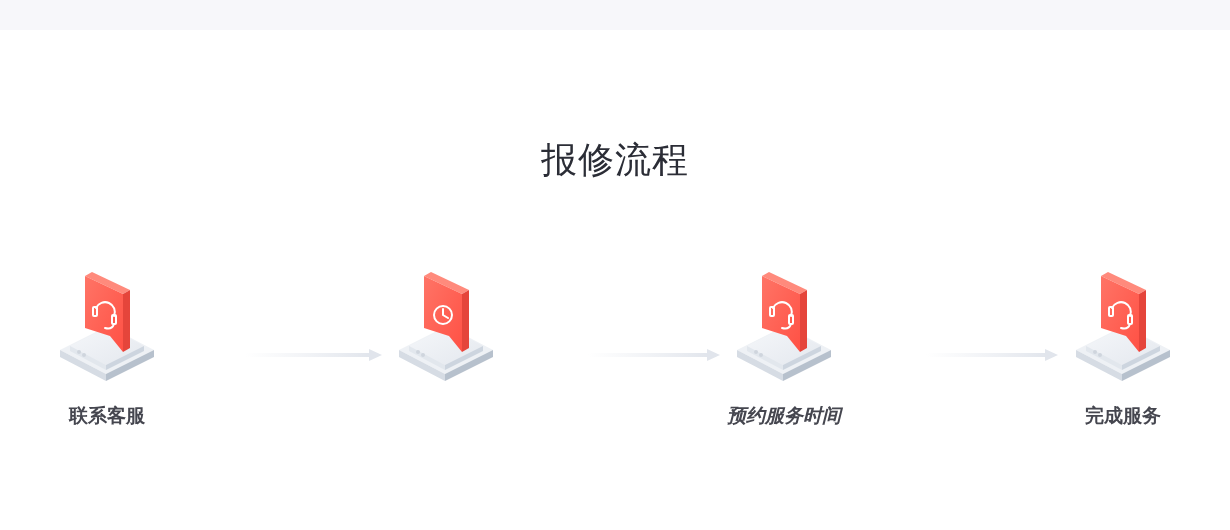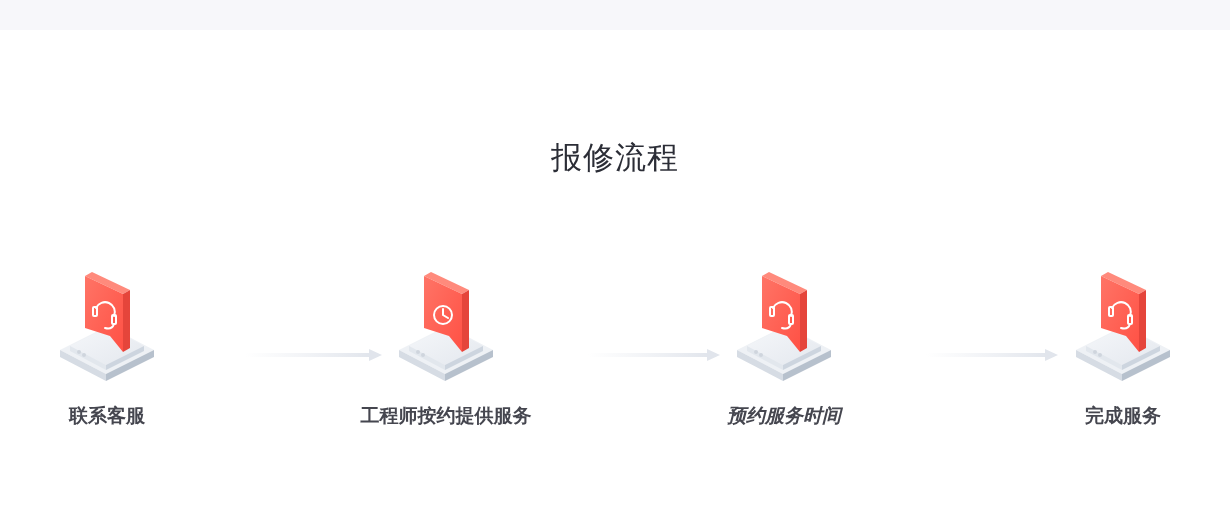--- a/index.html
+++ b/index.html
@@ -4,21 +4,21 @@
   <style>
     html, body { margin:0; padding:0; }
     body {
       width:1230px; height:530px; position:relative; overflow:hidden;
       background:#ffffff;
       font-family:"DejaVu Sans","Liberation Sans",sans-serif;
     }
     .top-band { position:absolute; left:0; top:0; width:1230px; height:30px; background:#f7f7fa; }
     .title {
       position:absolute; left:0; top:112px; width:1230px; text-align:center;
-      font-size:31px; color:#2b2d36; letter-spacing:1px; line-height:48px; font-weight:normal;
+      font-size:36px; color:#2b2d36; letter-spacing:1px; line-height:48px; font-weight:normal;
     }
     .step { position:absolute; top:268px; width:220px; height:170px; }
     .step .icon { position:absolute; left:50%; top:0; width:110px; height:122px; margin-left:-55px; }
     .step .label {
       position:absolute; left:0; top:134px; width:100%; text-align:center;
       font-size:19px; font-weight:bold; color:#45464f; line-height:26px;
     }
     .arrow { position:absolute; top:348px; height:14px; }
   </style>
 </head>
@@ -93,21 +93,20 @@
     <circle cx="27" cy="84" r="2" fill="#cfd5dd"></circle>
       <circle cx="32" cy="87" r="2" fill="#cfd5dd"></circle>
     <polygon points="33,8 40,4 78,22 71,26" fill="#ff8a7c"></polygon>
     <polygon points="71,26 78,22 78,80 71,84" fill="#e5453b"></polygon>
     <polygon points="33,8 71,26 71,84 58,68 33,60" fill="url(#tagB)"></polygon>
     <g fill="none" stroke="#fff" stroke-width="2" stroke-linecap="round">
       <circle cx="52" cy="47" r="9"></circle>
       <path d="M52,41 v6 l5,3"></path>
     </g>
   </svg>
-  <div class="label">工程师按约提供服务</div>
 </div>
 
 <svg class="arrow" style="left:588px; width:133px;" viewBox="0 0 133 14">
   <defs>
       <linearGradient id="arG2" x1="0" x2="1">
         <stop offset="0" stop-color="#e6e9ef" stop-opacity="0"></stop>
         <stop offset="1" stop-color="#e1e5ec"></stop>
       </linearGradient>
     </defs>
   <rect x="0" y="5" width="121" height="4" fill="url(#arG2)"></rect>

